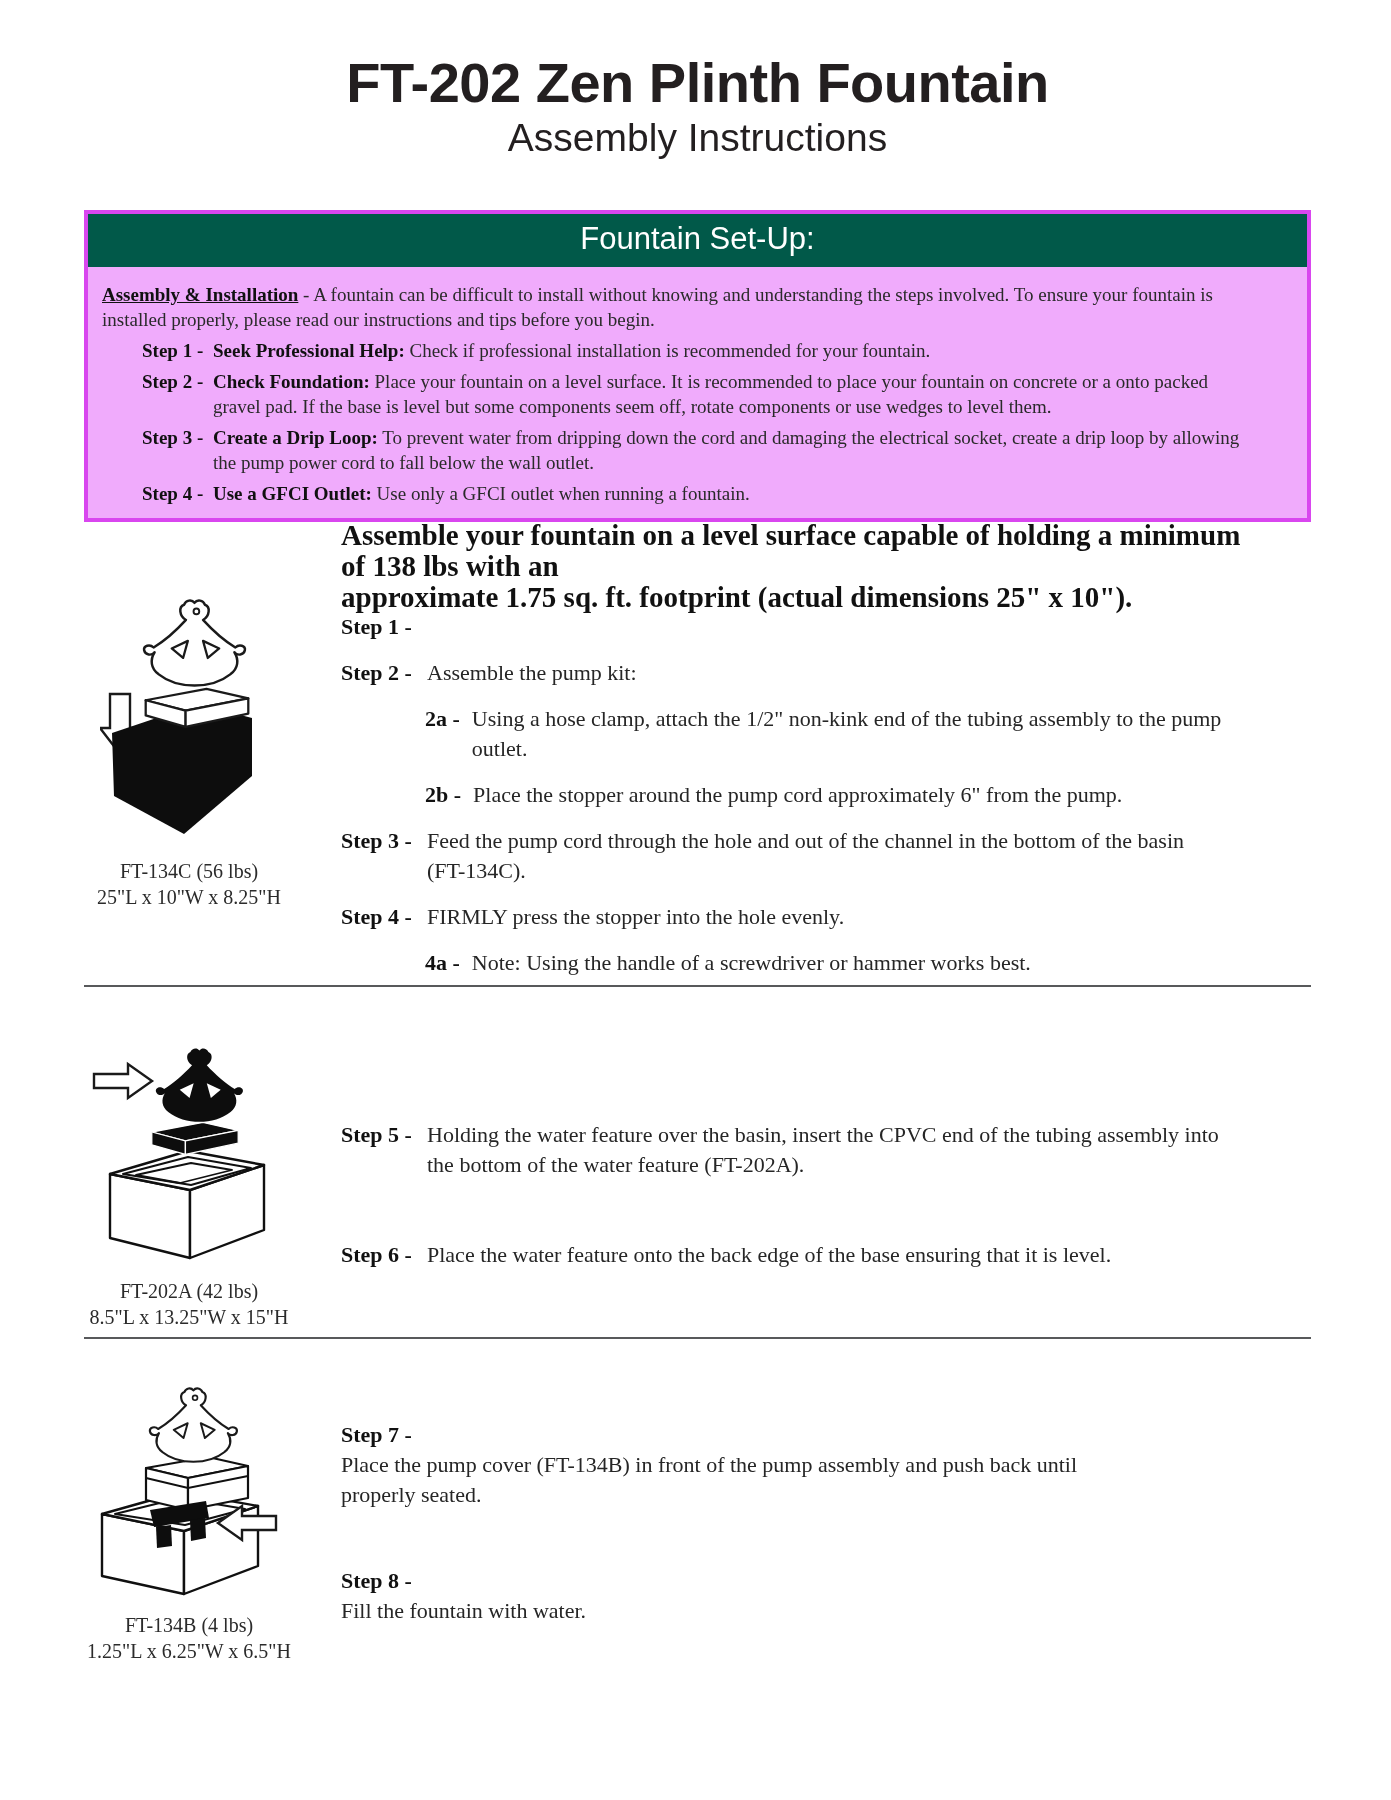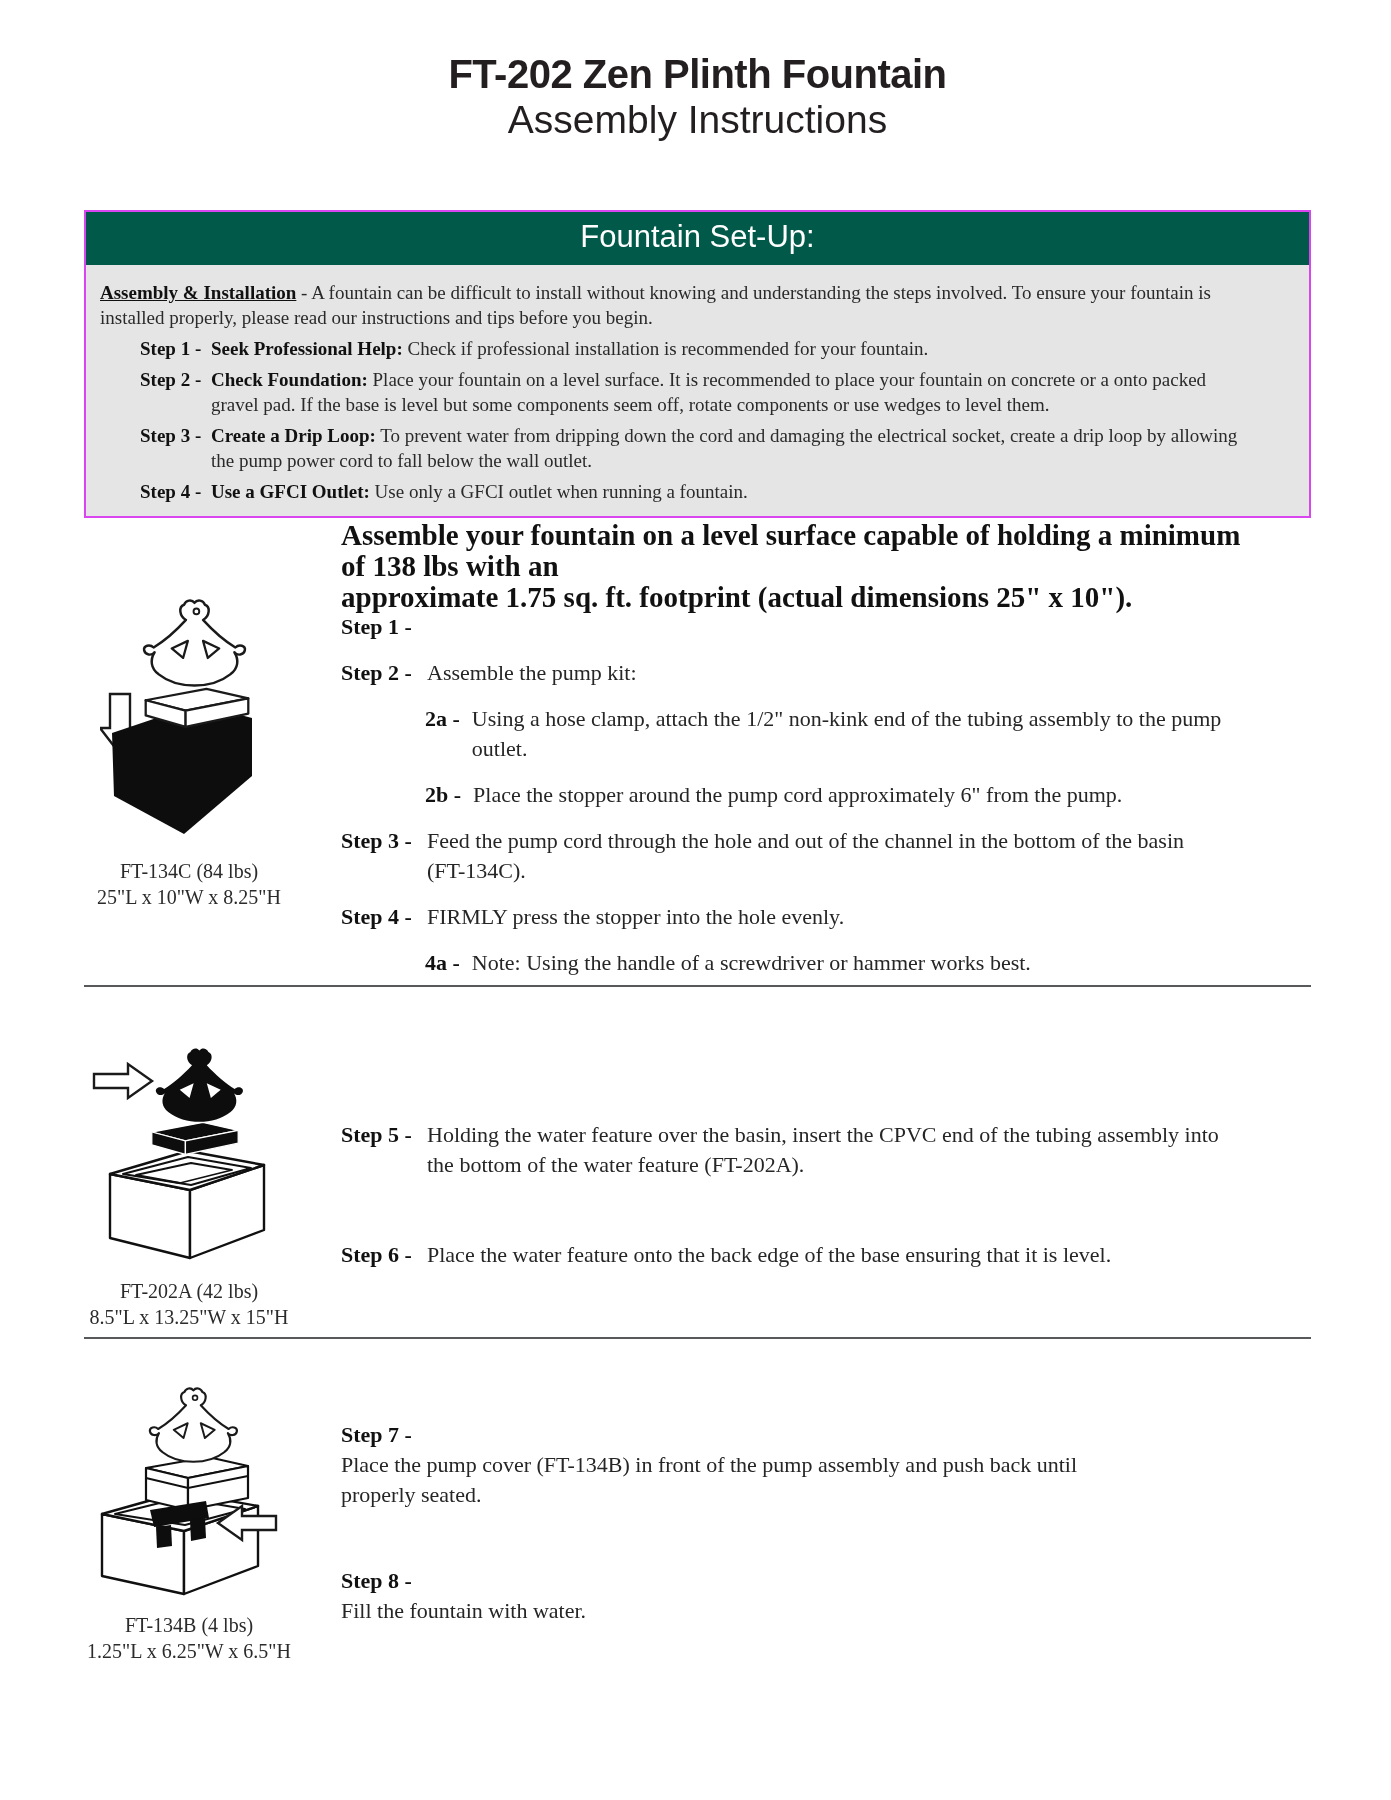--- a/index.html
+++ b/index.html
@@ -3,26 +3,26 @@
 <meta charset="utf-8">
 <style>
   html,body{margin:0;padding:0;background:#ffffff;}
   .page{
     position:relative;width:1391px;height:1800px;background:#ffffff;overflow:hidden;
     font-family:"Liberation Serif", serif;color:#262626;
   }
   
   .titles{position:absolute;left:84px;top:52px;width:1227px;text-align:center;
     font-family:"Liberation Sans", sans-serif;color:#231f20;}
-  .title-main{font-size:40px;font-weight:700;line-height:1.1;letter-spacing:-0.5px;}
+  .title-main{font-size:56px;font-weight:700;line-height:1.1;letter-spacing:-0.5px;}
   .title-sub{font-size:39px;font-weight:400;line-height:1.15;margin-top:2px;}
 
   
   .setup-box{position:absolute;left:84px;top:210px;width:1227px;box-sizing:border-box;
-    border:2px solid #d946ef;background:#e5e5e5;}
+    border:4px solid #d946ef;background:#f0abfc;}
   .setup-header{background:#015949;color:#ffffff;text-align:center;
     font-family:"Liberation Sans", sans-serif;font-size:31px;font-weight:400;
     padding:7px 0 10px 0;}
   .setup-body{padding:15px 14px 12px 14px;font-size:19px;line-height:25px;color:#2a2a2a;}
   .bu{font-weight:700;text-decoration:underline;color:#111;}
   .setup-intro .iline{display:inline;}
   .setup-steps{margin-top:5px;padding-left:40px;}
   .setup-step{display:flex;margin-top:6px;}
   .ss-label{font-weight:700;color:#111;min-width:64px;margin-right:7px;white-space:nowrap;flex:0 0 auto;}
   .ss-title{font-weight:700;color:#111;}
@@ -143,21 +143,21 @@
         <use href="#plinth3d" fill="#ffffff" stroke="#1a1a1a" stroke-width="2.4" stroke-linejoin="round"></use>
       </g>
       <g transform="translate(28,2) scale(0.95)">
         <use href="#zenfig" fill="#ffffff" stroke="#1a1a1a" stroke-width="2.6" stroke-linejoin="round"></use>
         <use href="#zentris" fill="#ffffff" stroke="#1a1a1a" stroke-width="2.4" stroke-linejoin="round"></use>
         <circle cx="72" cy="12" r="3" fill="none" stroke="#1a1a1a" stroke-width="2"></circle>
       </g>
     </svg>
   </div>
   <div class="caption caption-1">
-    <span class="cap-line">FT-134C (84 lbs)</span>
+    <span class="cap-line">FT-134C (56 lbs)</span>
     <span class="cap-line">25"L x 10"W x 8.25"H</span>
   </div>
 
   <div class="steps steps-1">
     <div class="step">
       <span class="step-label">Step 1 -</span>
     </div>
     <div class="step">
       <span class="step-label">Step 2 -</span>
       <span class="step-text">

